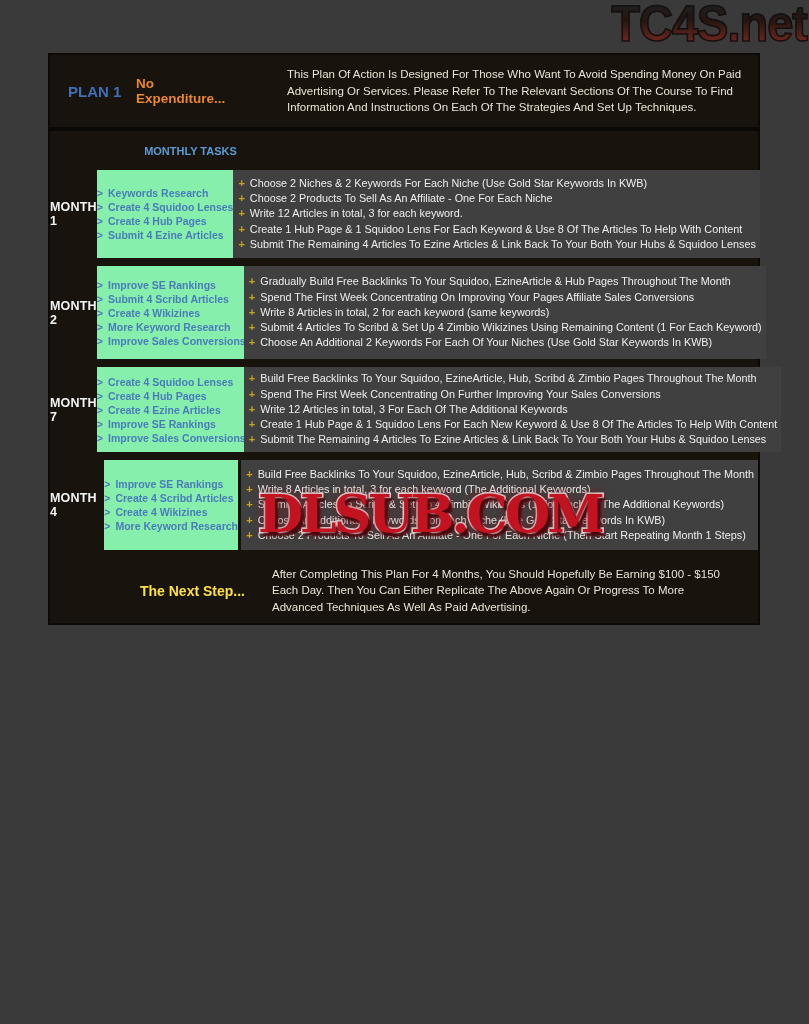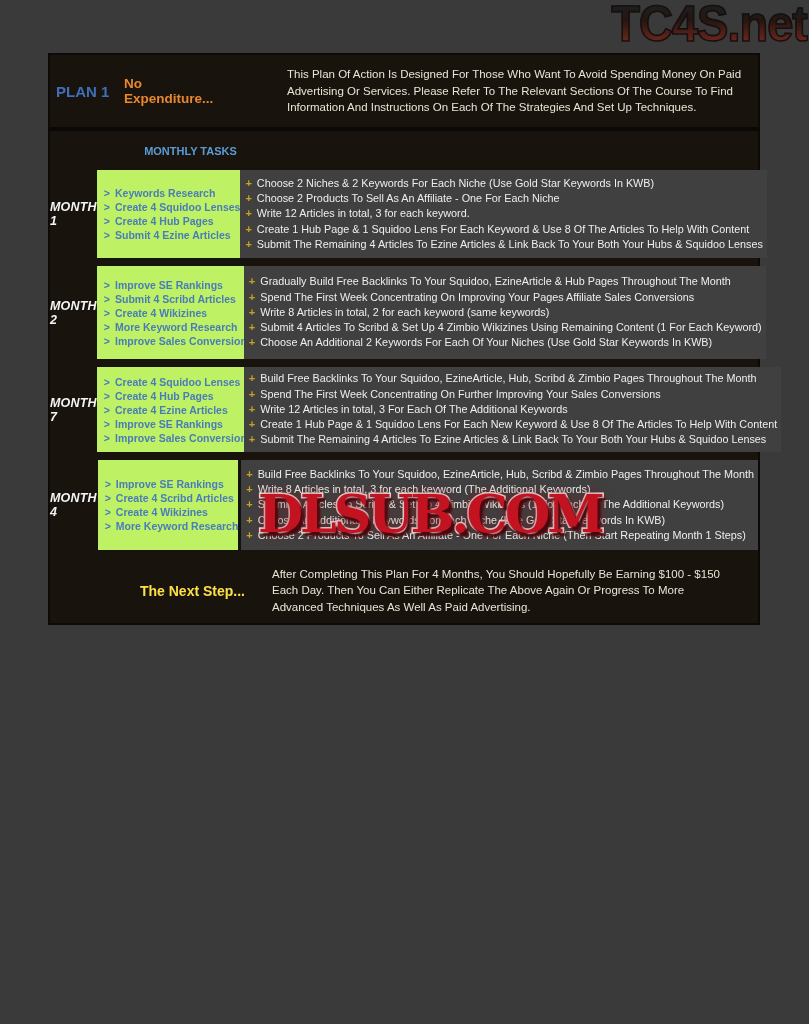--- a/index.html
+++ b/index.html
@@ -42,21 +42,21 @@
   }
 
   
   .panel {
     position:absolute; left:48px; top:53px; width:712px; height:572px;
     background:#18140d; border:2px solid #0b0a07;
     display:flex; flex-direction:column;
   }
 
   .header-row { height:72px; display:flex; align-items:center; flex:0 0 auto; }
-  .plan-label { margin-left:6px; width:68px; font-size:15px; font-weight:bold; color:#3e6fb7; }
+  .plan-label { margin-left:18px; width:68px; font-size:15px; font-weight:bold; color:#3e6fb7; }
   .plan-subtitle { margin-left:0; width:95px; font-size:13.5px; font-weight:bold; color:#e8872e; }
   .plan-description {
     margin-left:auto; margin-right:9px; width:462px;
     font-size:11.5px; line-height:16.6px; color:#e9e3d6;
   }
 
   .h-divider { height:4px; background:#0a0907; flex:0 0 auto; }
 
   .col-header-row { height:39px; display:flex; align-items:center; flex:0 0 auto; }
   .col-spacer { width:67px; }
@@ -66,25 +66,25 @@
   .col-header.instr { flex:1; }
 
   #month-rows { flex:0 0 auto; }
   .month-row { display:flex; margin-bottom:8px; }
   .month-row:nth-child(1) { height:88px; }
   .month-row:nth-child(2) { height:93px; }
   .month-row:nth-child(3) { height:85px; }
   .month-row:nth-child(4) { height:90px; }
   .month-label {
     width:67px; display:flex; align-items:center; justify-content:center;
-    font-size:12.5px; font-weight:bold; color:#f4f4f4; letter-spacing:.2px;font-style:italic;
+    font-size:12.5px; font-weight:bold; color:#f4f4f4; letter-spacing:.2px;
   }
   .tasks-cell {
-    width:147px; background:#bef264; display:flex; align-items:center;
-    padding-left:7px;
+    width:147px; background:#86efac; display:flex; align-items:center;
+    padding-left:0;
   }
   .cell-divider { width:4px; background:#14110b; }
   .instr-cell {
     flex:1; background:#404040; display:flex; align-items:center;
     padding-left:5px; padding-right:4px;
   }
   ul.tasks-list, ul.instr-list { list-style:none; }
   ul.tasks-list li {
     font-size:10.5px; font-weight:bold; color:#4a7cba; line-height:14px;
     white-space:nowrap;

